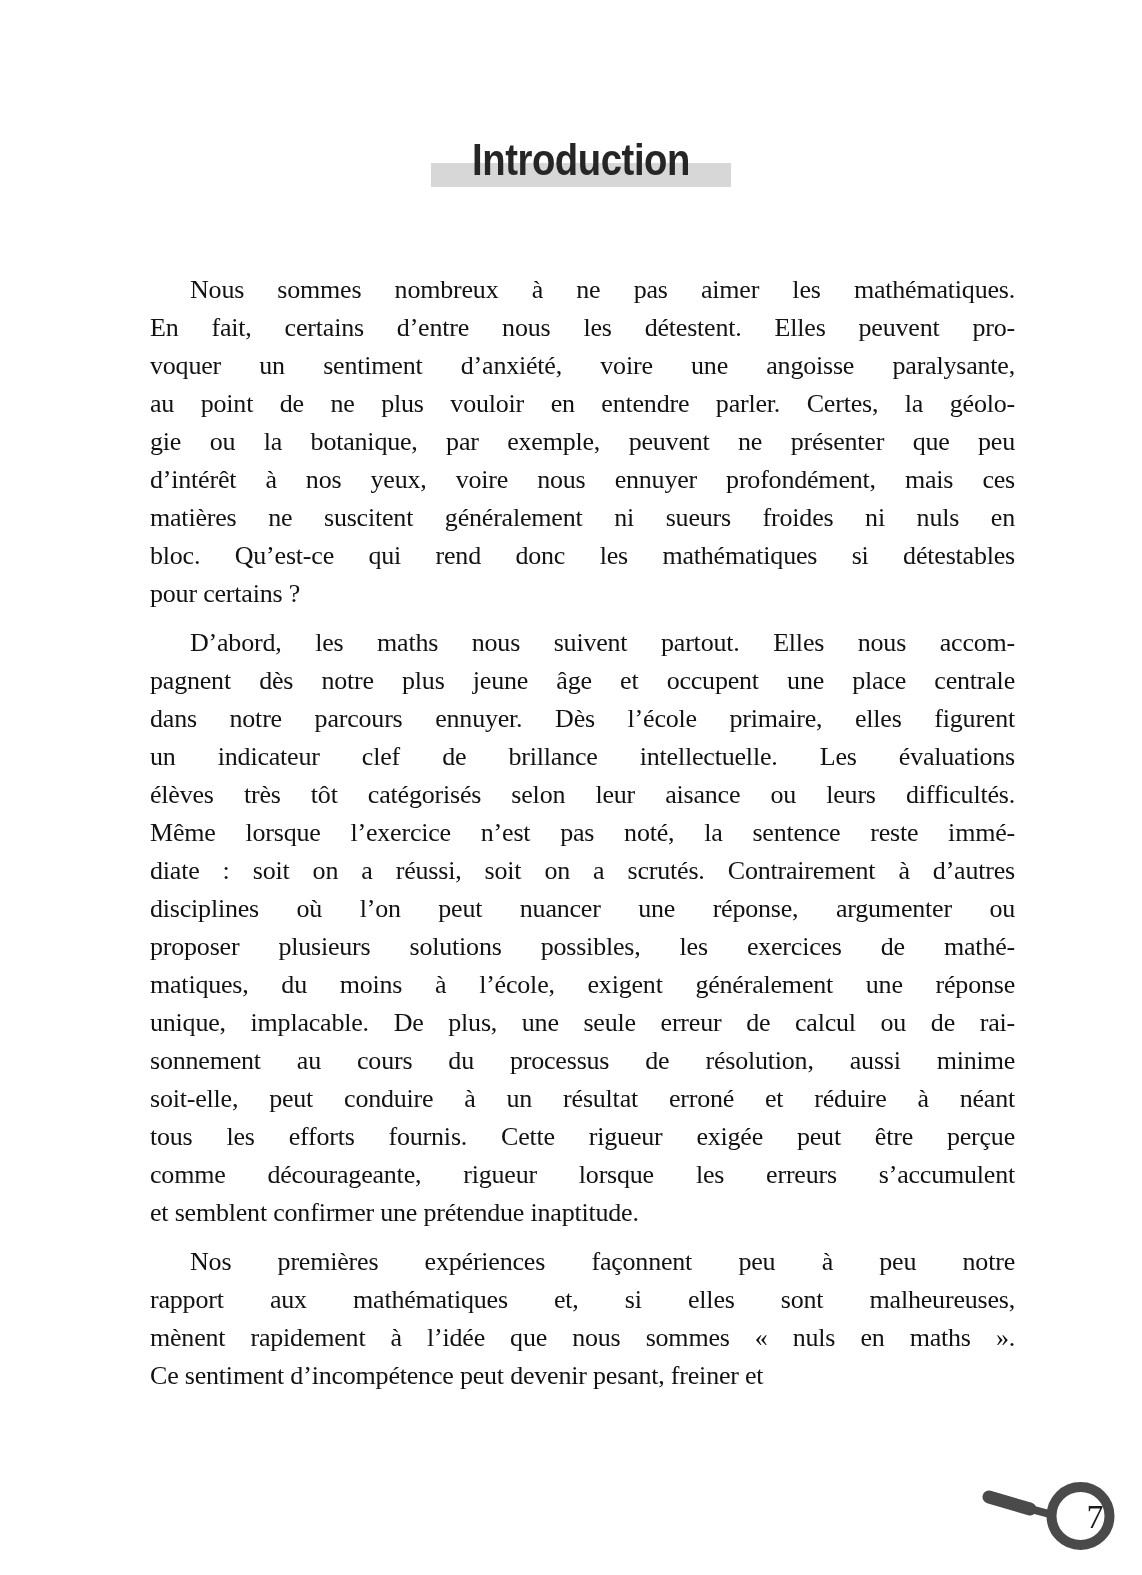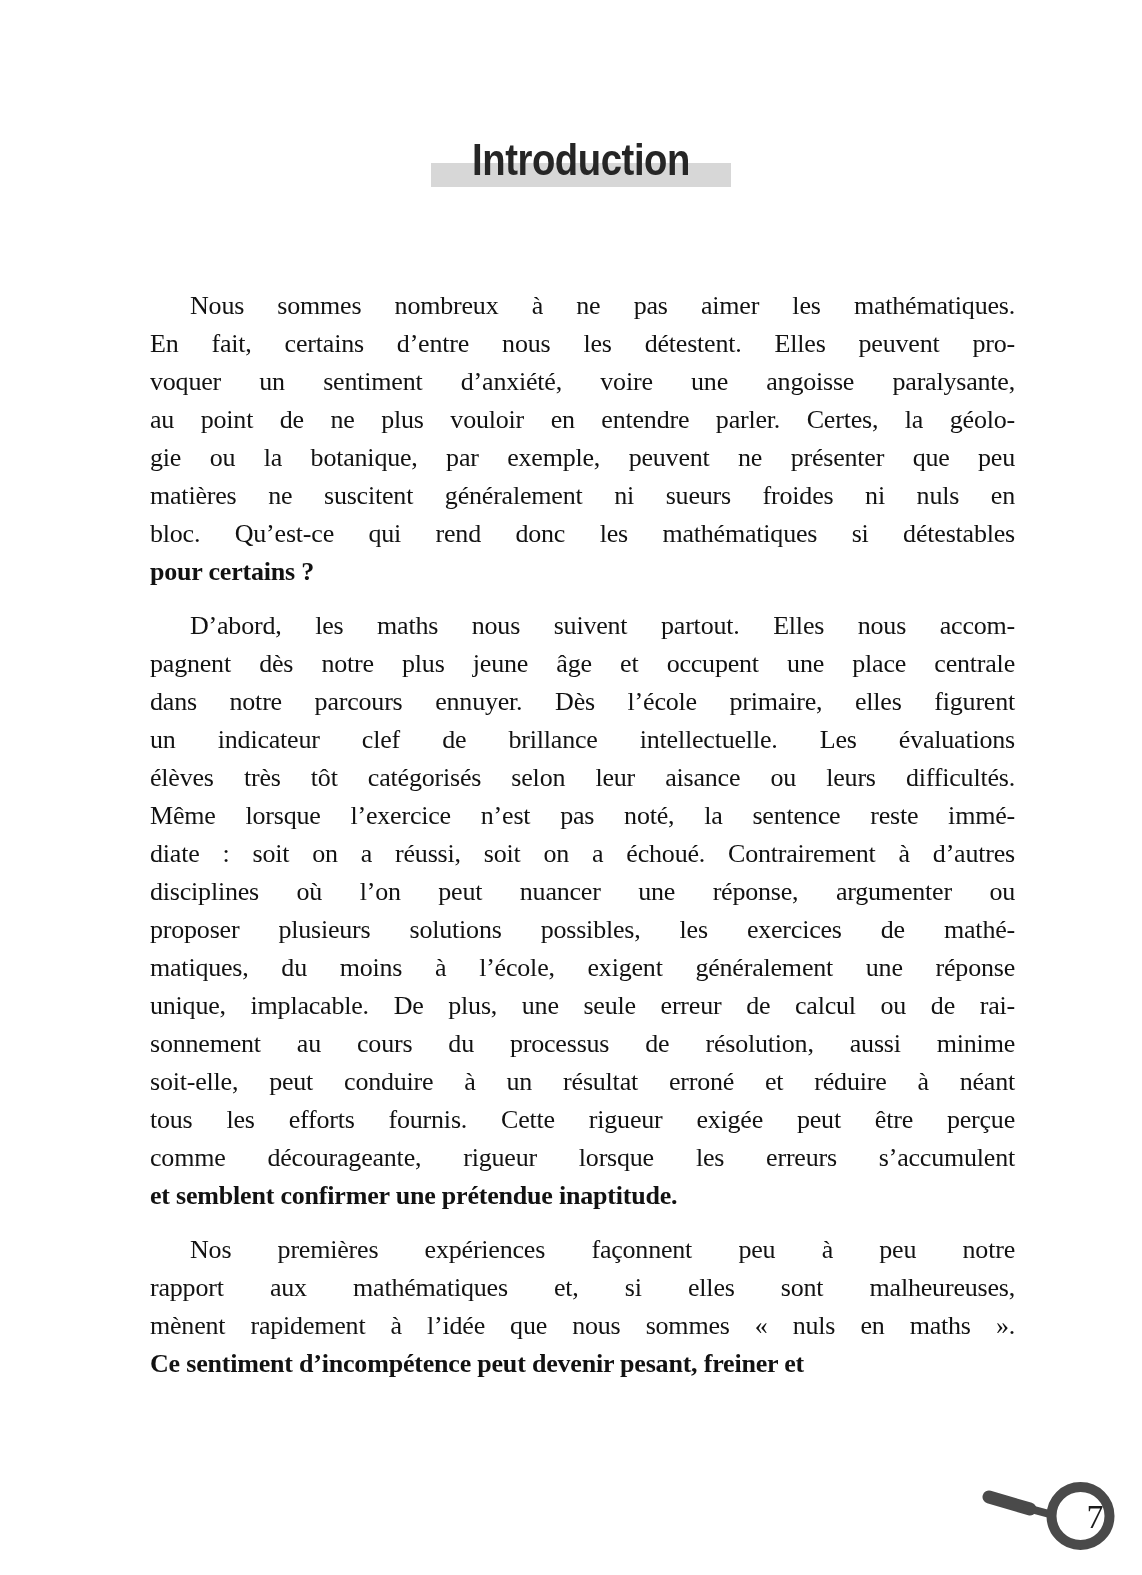--- a/index.html
+++ b/index.html
@@ -51,30 +51,30 @@
   
   .body-text {
     position: absolute;
     left: 150px;
     top: 271px;
     width: 865px;
     font-size: 26px;
     color: #121212;
     letter-spacing: -0.2px;
   }
-  .para { margin: 16px 0 11px 0; }
+  .para { margin: 0 0 11px 0; }
   .line {
     height: 38px;
     line-height: 38px;
     text-align: justify;
     text-align-last: justify;
     white-space: normal;
   }
   .line.first { text-indent: 40px; }
-  .line.last { text-align-last: left; font-weight: bold; }
+  .line.last { text-align-last: left; }
 
   
   .magnifier {
     position: absolute;
     left: 975px;
     top: 1478px;
     width: 150px;
     height: 85px;
   }
   .page-number {
@@ -101,32 +101,33 @@
     <div class="title-text" style="color: rgb(38, 38, 38);">Introduction</div>
   </div>
 
   <div class="body-text" style="color: rgb(18, 18, 18);">
       <div class="para">
         <div class="line first">Nous sommes nombreux à ne pas aimer les mathématiques.</div>
         <div class="line">En fait, certains d’entre nous les détestent. Elles peuvent pro-</div>
         <div class="line">voquer un sentiment d’anxiété, voire une angoisse paralysante,</div>
         <div class="line">au point de ne plus vouloir en entendre parler. Certes, la géolo-</div>
         <div class="line">gie ou la botanique, par exemple, peuvent ne présenter que peu</div>
+        <div class="line">d’intérêt à nos yeux, voire nous ennuyer profondément, mais ces</div>
         <div class="line">matières ne suscitent généralement ni sueurs froides ni nuls en</div>
         <div class="line">bloc. Qu’est-ce qui rend donc les mathématiques si détestables</div>
         <div class="line last">pour certains ?</div>
       </div>
       <div class="para">
         <div class="line first">D’abord, les maths nous suivent partout. Elles nous accom-</div>
         <div class="line">pagnent dès notre plus jeune âge et occupent une place centrale</div>
         <div class="line">dans notre parcours ennuyer. Dès l’école primaire, elles figurent</div>
         <div class="line">un indicateur clef de brillance intellectuelle. Les évaluations</div>
         <div class="line">élèves très tôt catégorisés selon leur aisance ou leurs difficultés.</div>
         <div class="line">Même lorsque l’exercice n’est pas noté, la sentence reste immé-</div>
-        <div class="line">diate : soit on a réussi, soit on a échoué. Contrairement à d’autres</div>
+        <div class="line">diate : soit on a réussi, soit on a scrutés. Contrairement à d’autres</div>
         <div class="line">disciplines où l’on peut nuancer une réponse, argumenter ou</div>
         <div class="line">proposer plusieurs solutions possibles, les exercices de mathé-</div>
         <div class="line">matiques, du moins à l’école, exigent généralement une réponse</div>
         <div class="line">unique, implacable. De plus, une seule erreur de calcul ou de rai-</div>
         <div class="line">sonnement au cours du processus de résolution, aussi minime</div>
         <div class="line">soit-elle, peut conduire à un résultat erroné et réduire à néant</div>
         <div class="line">tous les efforts fournis. Cette rigueur exigée peut être perçue</div>
         <div class="line">comme décourageante, rigueur lorsque les erreurs s’accumulent</div>
         <div class="line last">et semblent confirmer une prétendue inaptitude.</div>
       </div>

